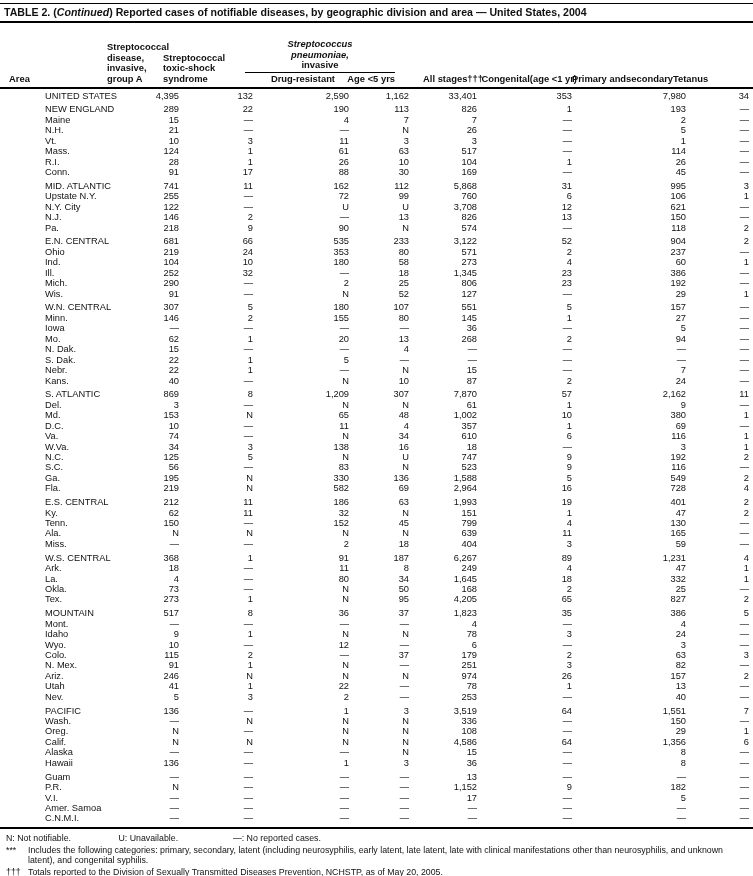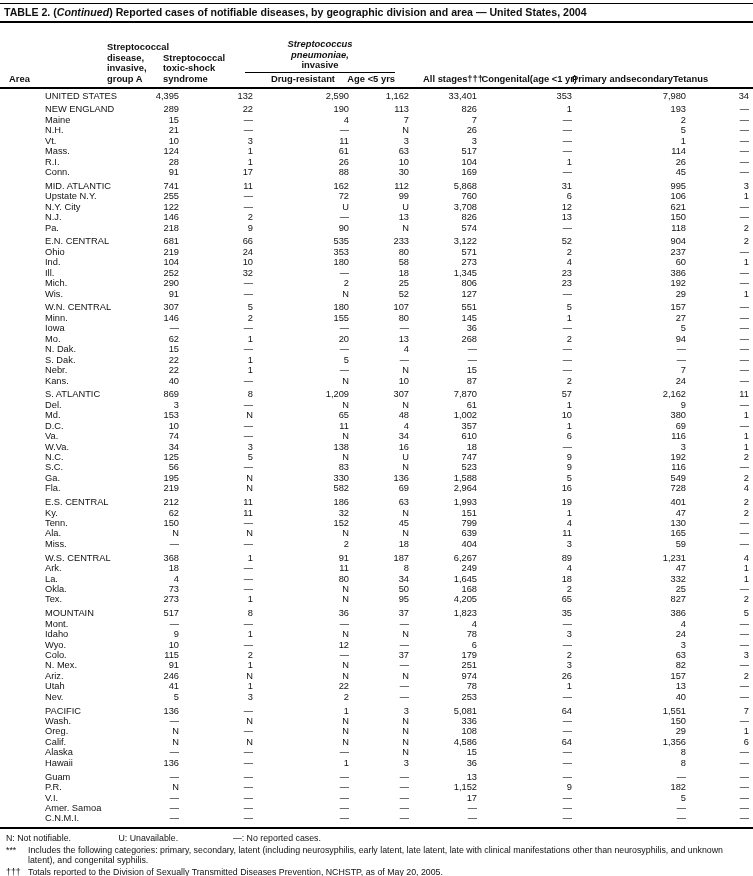--- a/index.html
+++ b/index.html
@@ -755,21 +755,21 @@
           <div>—</div>
         </div>
       </div>
       <div class="section">
         <div class="grid row">
           <div>PACIFIC</div>
           <div>136</div>
           <div>—</div>
           <div>1</div>
           <div>3</div>
-          <div>5,081</div>
+          <div>3,519</div>
           <div>64</div>
           <div>1,551</div>
           <div>7</div>
         </div>
         <div class="grid row">
           <div>Wash.</div>
           <div>—</div>
           <div>N</div>
           <div>N</div>
           <div>N</div>

